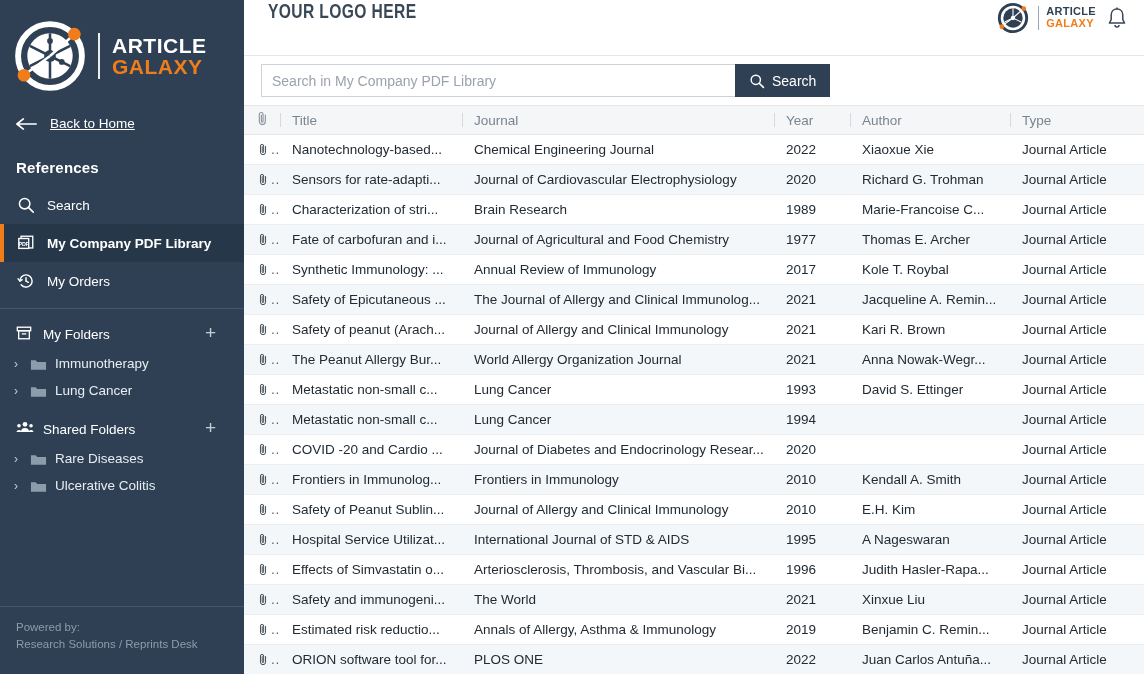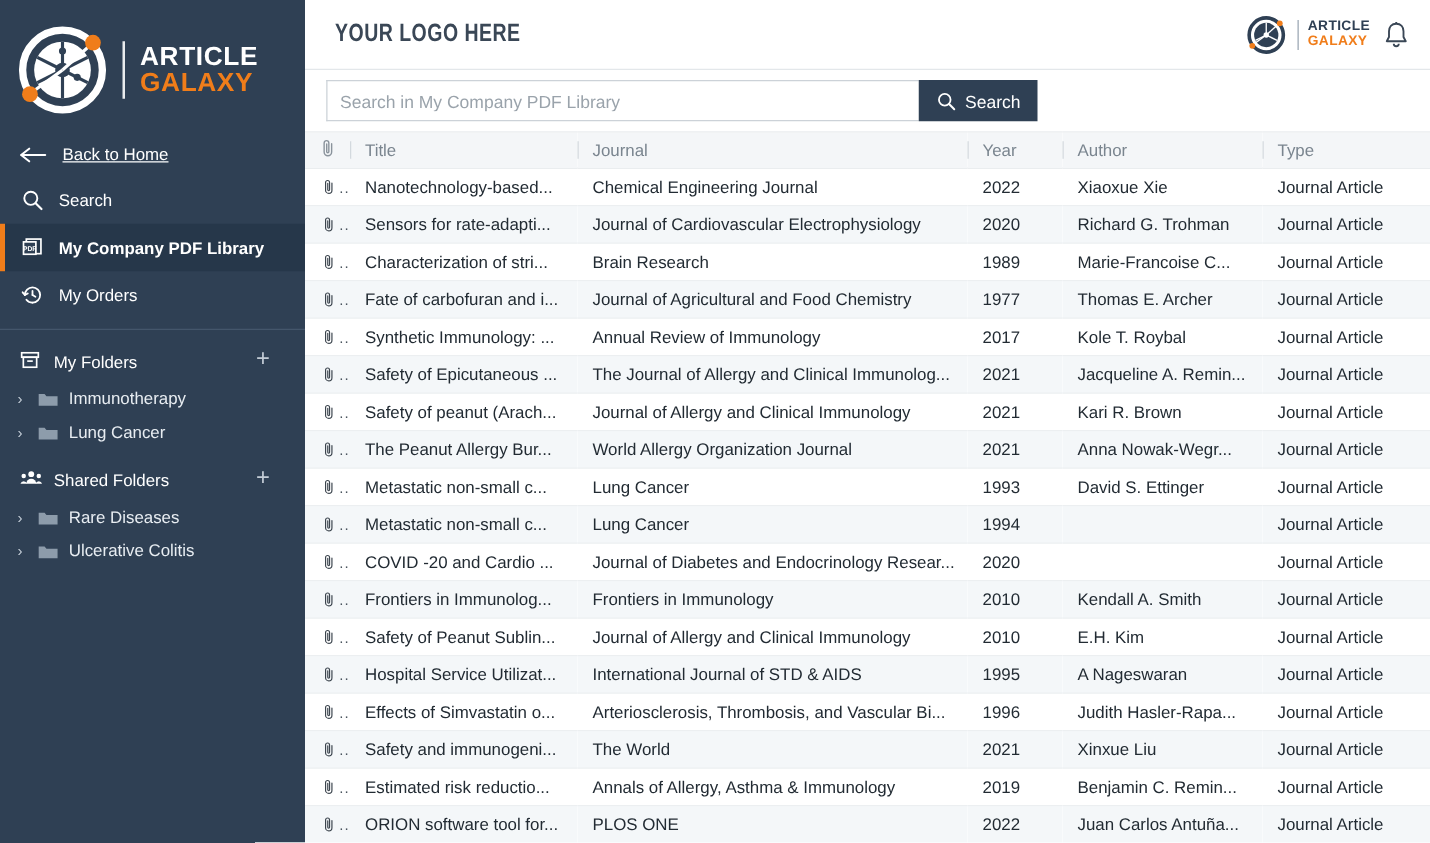--- a/index.html
+++ b/index.html
@@ -70,21 +70,21 @@
     border-top: 1px solid #44566b;
     padding: 12px 0 0 16px;
     font-size: 11.5px; color: #8d9cab; line-height: 1.45;
     height: 68px;
   }
 
   
   .main { flex: 1 1 auto; display: flex; flex-direction: column; background: #fff; min-width: 0; }
   .topbar {
     height: 56px; flex: 0 0 56px; border-bottom: 1px solid #e3e7ea;
-    display: flex; align-items: center; padding: 0 16px 0 24px;
+    display: flex; align-items: flex-start; padding: 0 16px 0 24px;
   }
   .your-logo {
     font-size: 20px; font-weight: bold; color: #3a4756;
     letter-spacing: .5px; transform: scaleX(.78); transform-origin: left center;
   }
   .top-right { margin-left: auto; display: flex; align-items: center; gap: 10px; }
   .ag-mini { display: flex; align-items: center; gap: 7px; }
   .ag-mini-words { display: flex; flex-direction: column; line-height: 1.05; }
   .ag-mini-words .m1 { font-size: 11px; font-weight: bold; color: #2f4054; letter-spacing: .3px; }
   .ag-mini-words .m2 { font-size: 11px; font-weight: bold; color: #f07d1a; letter-spacing: .3px; }
@@ -173,20 +173,21 @@
       </div>
     </div>
 
     <div class="back-row">
       <svg class="back-arrow" viewBox="0 0 24 14">
         <path d="M1 7 H22 M1 7 L8 1.5 M1 7 L8 12.5" stroke="#ffffff" stroke-width="1.8" fill="none" stroke-linecap="round"></path>
       </svg>
       <span class="back-label">Back to Home</span>
     </div>
 
+    <div class="section-title">References</div>
 
     <div class="nav-item">
       <span class="ico">
         <svg viewBox="0 0 20 20" width="18" height="18">
             <circle cx="8.5" cy="8.5" r="5.8" fill="none" stroke="#fff" stroke-width="1.7"></circle>
             <line x1="12.8" y1="12.8" x2="18" y2="18" stroke="#fff" stroke-width="1.9" stroke-linecap="round"></line>
           </svg>
       </span>
       <span>Search</span>
     </div>
@@ -269,20 +270,24 @@
     <div class="folder-item">
       <span class="chev">›</span>
       <svg class="fico" viewBox="0 0 18 14">
           <path d="M1 3 h5 l1.6 1.8 H17 V13 H1 Z" fill="#8d9cab"></path>
         </svg>
       <span>Ulcerative Colitis</span>
     </div>
 
     <div class="sb-spacer"></div>
 
+    <div class="powered">
+      <div>Powered by:</div>
+      <div>Research Solutions / Reprints Desk</div>
+    </div>
   </aside>
 
   <main class="main">
 
     <div class="topbar">
       <div class="your-logo">YOUR LOGO HERE</div>
       <div class="top-right">
         <div class="ag-mini">
           <svg width="36" height="36" viewBox="0 0 100 100">
             <circle cx="50" cy="50" r="38" fill="none" stroke="#2f4054" stroke-width="8"></circle>

